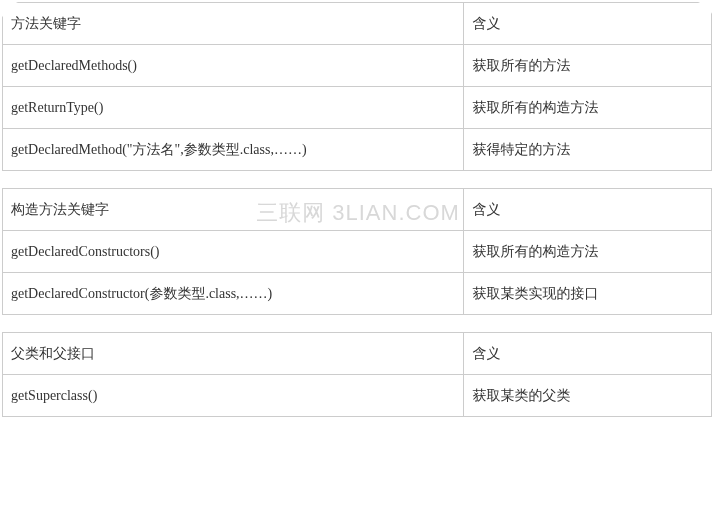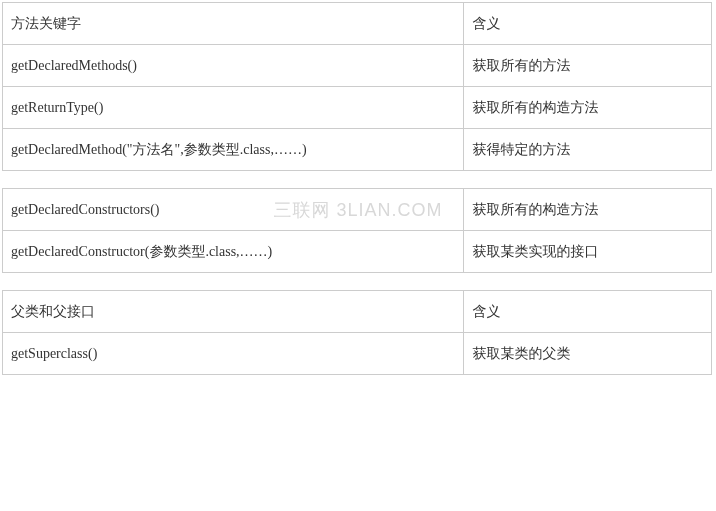--- a/index.html
+++ b/index.html
@@ -1,34 +1,35 @@
 <!DOCTYPE html>
 <html><head>
   <meta charset="utf-8">
   <style>
     * {
       margin: 0;
       padding: 0;
       box-sizing: border-box;
+      border-radius: 28px;
     }
     body {
       width: 716px;
       height: 511px;
       background: #ffffff;
       font-family: "SimSun", "宋体", serif;
       position: relative;
       padding: 2px;
     }
     .watermark {
       position: absolute;
       top: 198px;
       left: 50%;
       transform: translateX(-50%);
       color: #d8d8d8;
-      font-size: 18px;
+      font-size: 22px;
       font-family: "Microsoft YaHei", sans-serif;
       letter-spacing: 1px;
       z-index: 0;
       pointer-events: none;
     }
     table {
       border-collapse: collapse;
       width: 710px;
       position: relative;
       z-index: 1;
@@ -74,20 +75,24 @@
     <td class="col-right">获取所有的构造方法</td>
   </tr>
   <tr>
     <td class="col-left">getDeclaredMethod("方法名",参数类型.class,……)</td>
     <td class="col-right">获得特定的方法</td>
   </tr>
   <tr>
         <td class="spacer" colspan="2"></td>
       </tr>
   <tr>
+    <td class="col-left">构造方法关键字</td>
+    <td class="col-right">含义</td>
+  </tr>
+  <tr>
     <td class="col-left">getDeclaredConstructors()</td>
     <td class="col-right">获取所有的构造方法</td>
   </tr>
   <tr>
     <td class="col-left">getDeclaredConstructor(参数类型.class,……)</td>
     <td class="col-right">获取某类实现的接口</td>
   </tr>
   <tr>
         <td class="spacer" colspan="2"></td>
       </tr>

